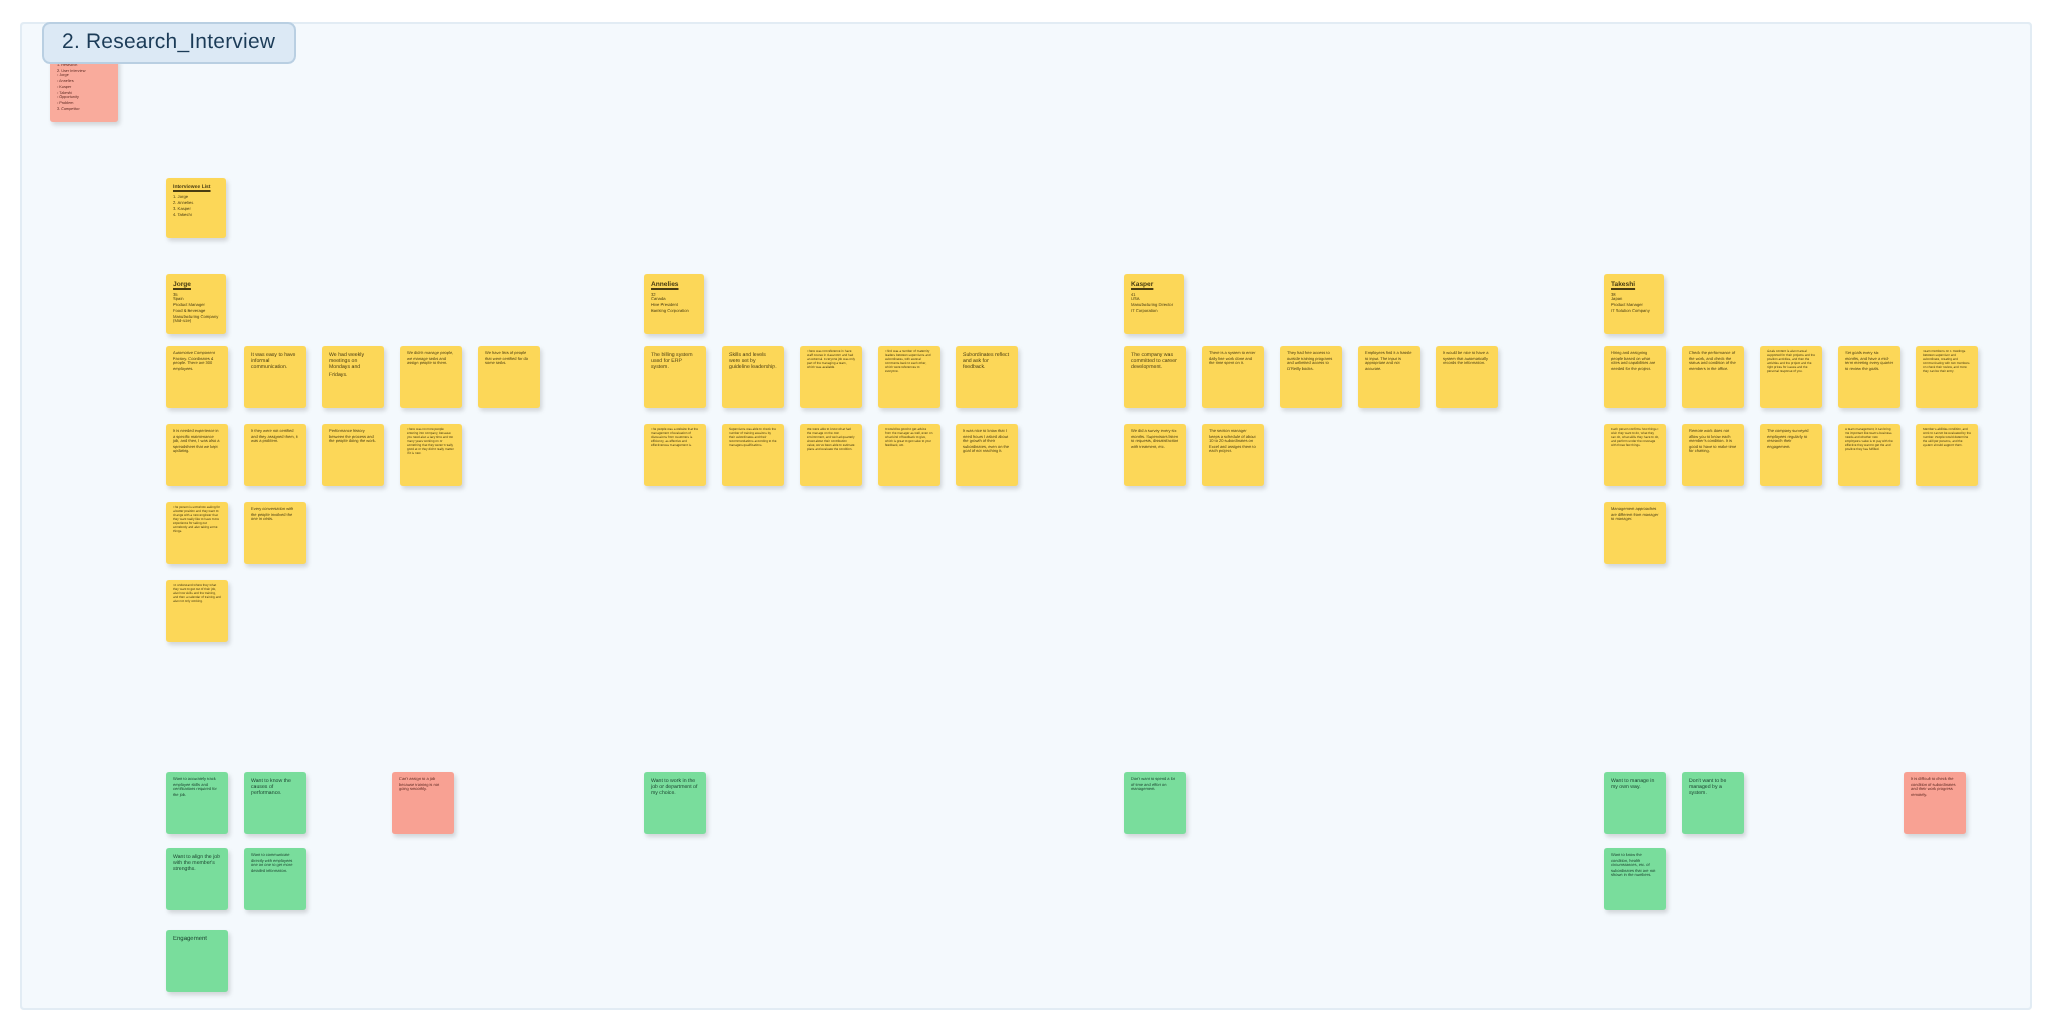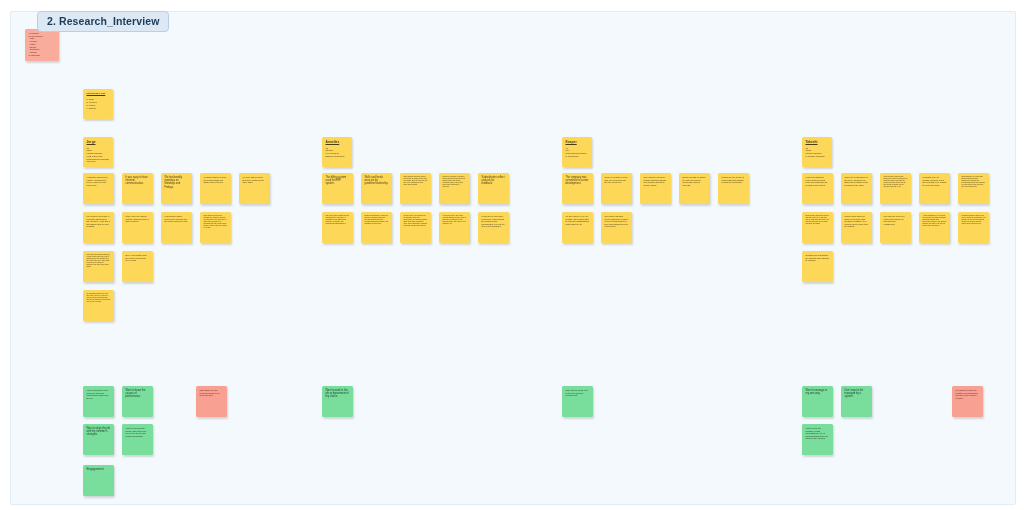--- a/index.html
+++ b/index.html
@@ -15,24 +15,23 @@
   }
   
   .frame{
     position:absolute;left:10px;top:11px;width:1004px;height:492px;
     background:#f4f9fd;border:1px solid #e2ecf4;border-radius:2px;
   }
   .frame-title{
     position:absolute;left:10px;top:-1px;
     background:#dce9f5;border:1px solid #b9cfe2;border-radius:4px;
     padding:3px 9px 4px 9px;
-    font-size:10.5px;color:#1b3b57;font-weight:bold;letter-spacing:.1px;
+    font-size:10.5px;color:#1b3b57;font-weight:normal;letter-spacing:.1px;
     white-space:nowrap;
     z-index:40;
-    margin-left:16px;
   }
   
   .note{
     position:absolute;box-sizing:border-box;
     border-radius:1.5px;
     box-shadow:1px 1.5px 2.2px rgba(70,70,70,.20);
     overflow:hidden;
     padding:3px 3.5px;
   }
   .note .ttl{

